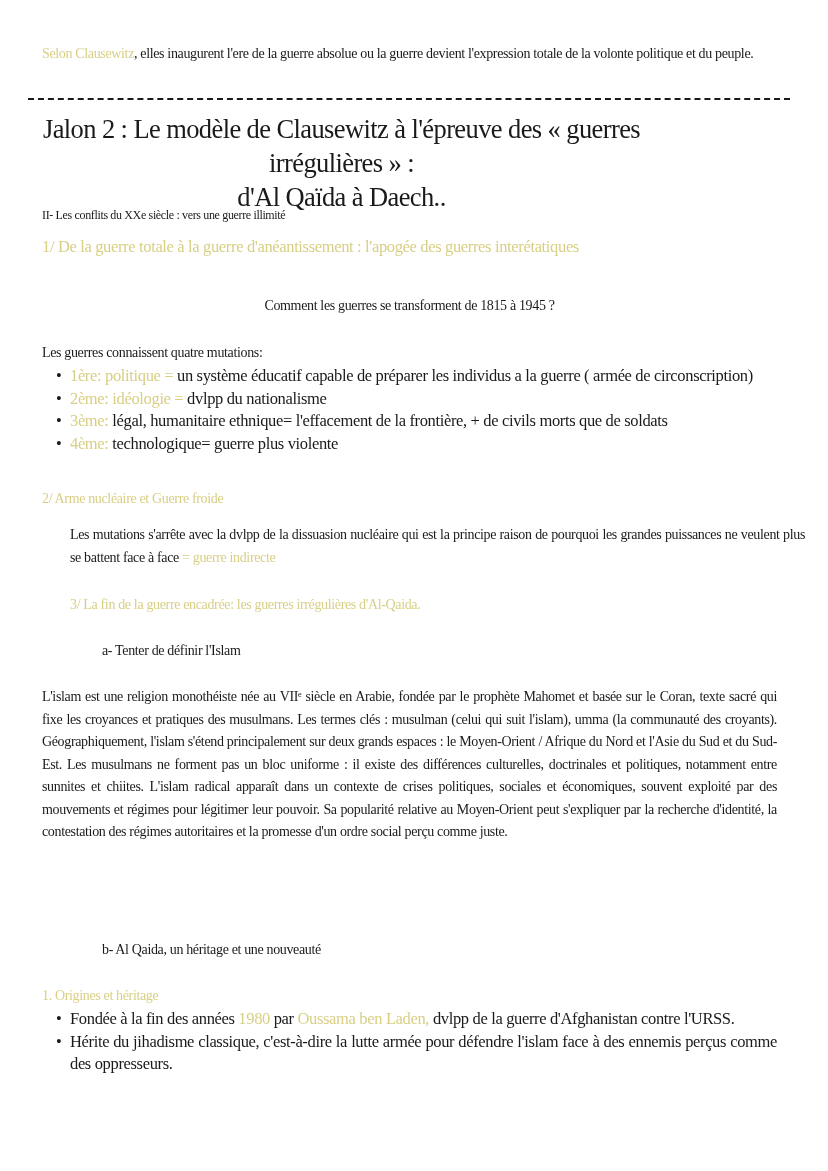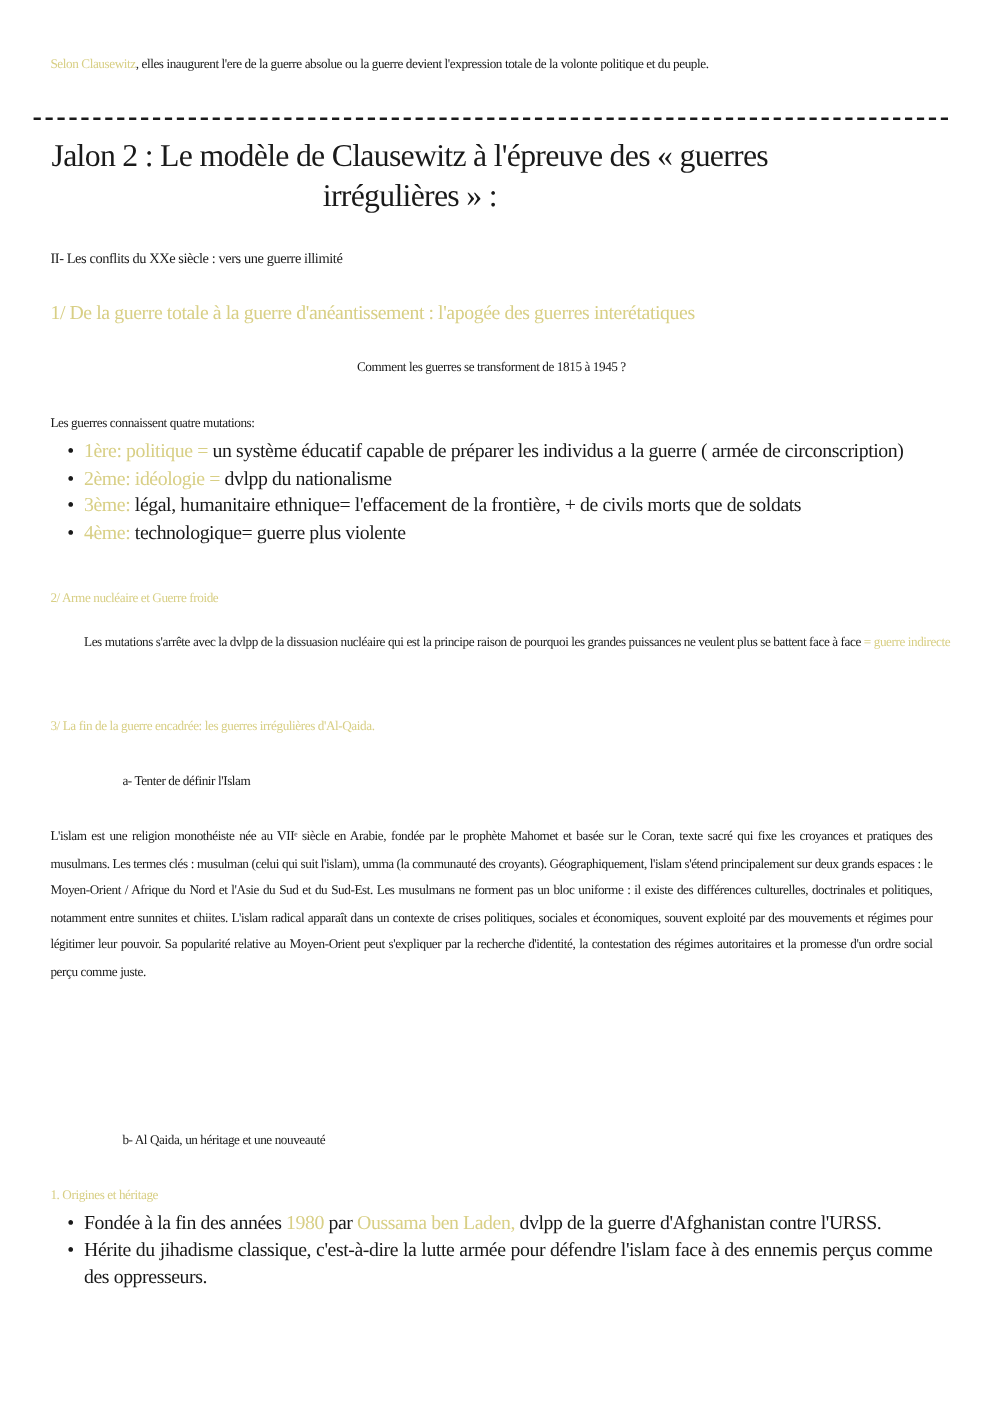--- a/index.html
+++ b/index.html
@@ -2,60 +2,61 @@
 <html><head>
   <meta charset="utf-8">
   <style>
     html, body { margin: 0; padding: 0; background: #ffffff; }
     body {
       width: 828px; height: 1171px; overflow: hidden; position: relative;
       font-family: "Liberation Serif", "DejaVu Serif", serif;
       color: #1a1a1a;
     }
     .accent { color: #d8cf85; }
-    .p { position: absolute; left: 42px; width: 735px; font-size: 11px; line-height: 22.5px; letter-spacing: -0.35px; }
+    .p { position: absolute; left: 42px; width: 735px; font-size: 14px; line-height: 22.5px; letter-spacing: -0.35px; }
     .justify { text-align: justify; }
     .intro { top: 43px; }
     .divider {
       position: absolute; left: 28px; top: 98px; width: 762px; height: 0;
       border-top: 2.5px dashed #1a1a1a;
     }
     .title {
       position: absolute; left: 0; top: 112px; width: 683px; text-align: center;
       font-size: 26.5px; line-height: 34px; letter-spacing: -0.6px; color: #1a1a1a;
     }
     .h-part { top: 204px; font-size: 12px; }
-    .h1 { top: 250px; font-size: 16.5px; }
+    .h1 { top: 236px; font-size: 16.5px; }
     .q { top: 295px; text-align: center; }
     .lead { top: 342px; }
     ul.list { position: absolute; left: 42px; width: 735px; margin: 0; padding: 0; list-style: none; font-size: 16.5px; line-height: 22.5px; letter-spacing: -0.35px; }
     ul.list li { position: relative; padding-left: 28px; }
     ul.list li .bullet { position: absolute; left: 14px; top: 0; }
     .mut { top: 365px; }
     .h2 { top: 488px; }
     .p2 { top: 524px; margin-left: 28px; }
-    .h3 { top: 594px; }
+    .h3 { top: 594px; margin-left: 28px; }
     .sub-a { top: 640px; left: 102px; width: 600px; }
     .islam { top: 686px; }
     .sub-b { top: 939px; left: 90px; width: 600px; margin-left: 12px; }
     .orig-h { top: 985px; }
     .orig { top: 1008px; }
     .orig li { text-align: justify; }
   </style>
 </head>
 <body>
 
 <div class="p justify intro">
   <span class="accent">Selon Clausewitz</span><span>, elles inaugurent l'ere de la guerre absolue ou la guerre devient l'expression totale de la volonte politique et du peuple.</span>
 </div>
 
 <div class="divider"></div>
 
 <div class="title">
   <div>Jalon 2 :  Le modèle de Clausewitz à l'épreuve des « guerres irrégulières » :</div>
+  <div>d'Al Qaïda à Daech..</div>
 </div>
 
 <div class="p h-part">II- Les conflits du XXe siècle : vers une guerre illimité</div>
 
 <div class="p h1 accent">1/ De la guerre totale à la guerre d'anéantissement : l'apogée des guerres interétatiques</div>
 
 <div class="p q">Comment les guerres se transforment de 1815 à 1945 ?</div>
 
 <div class="p lead">Les guerres connaissent quatre mutations:</div>
 

